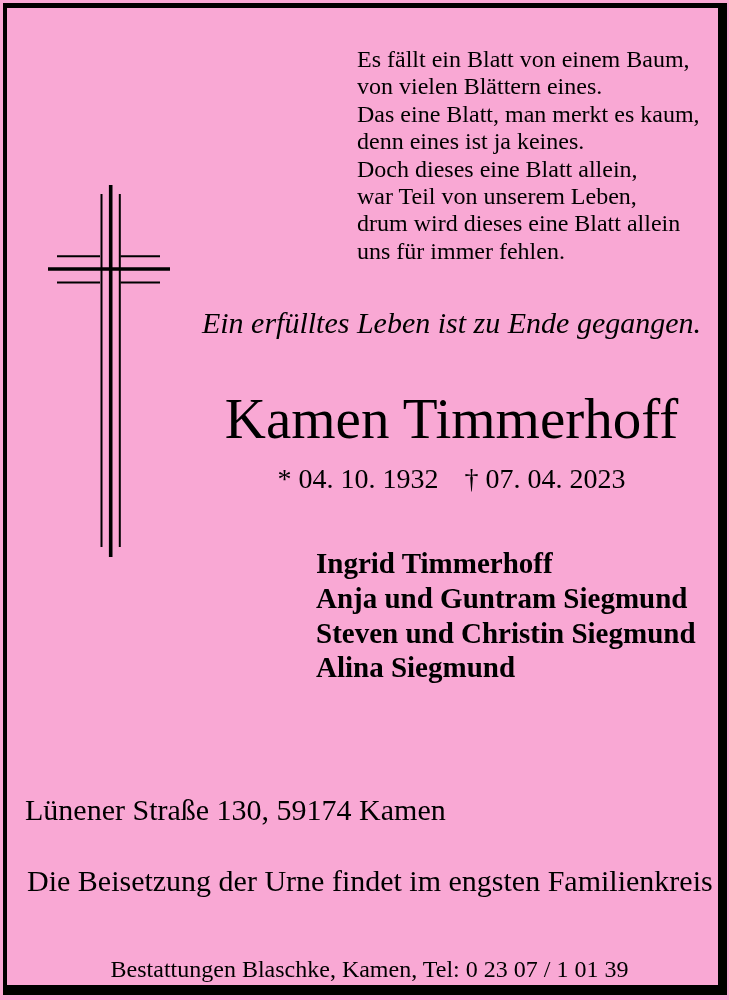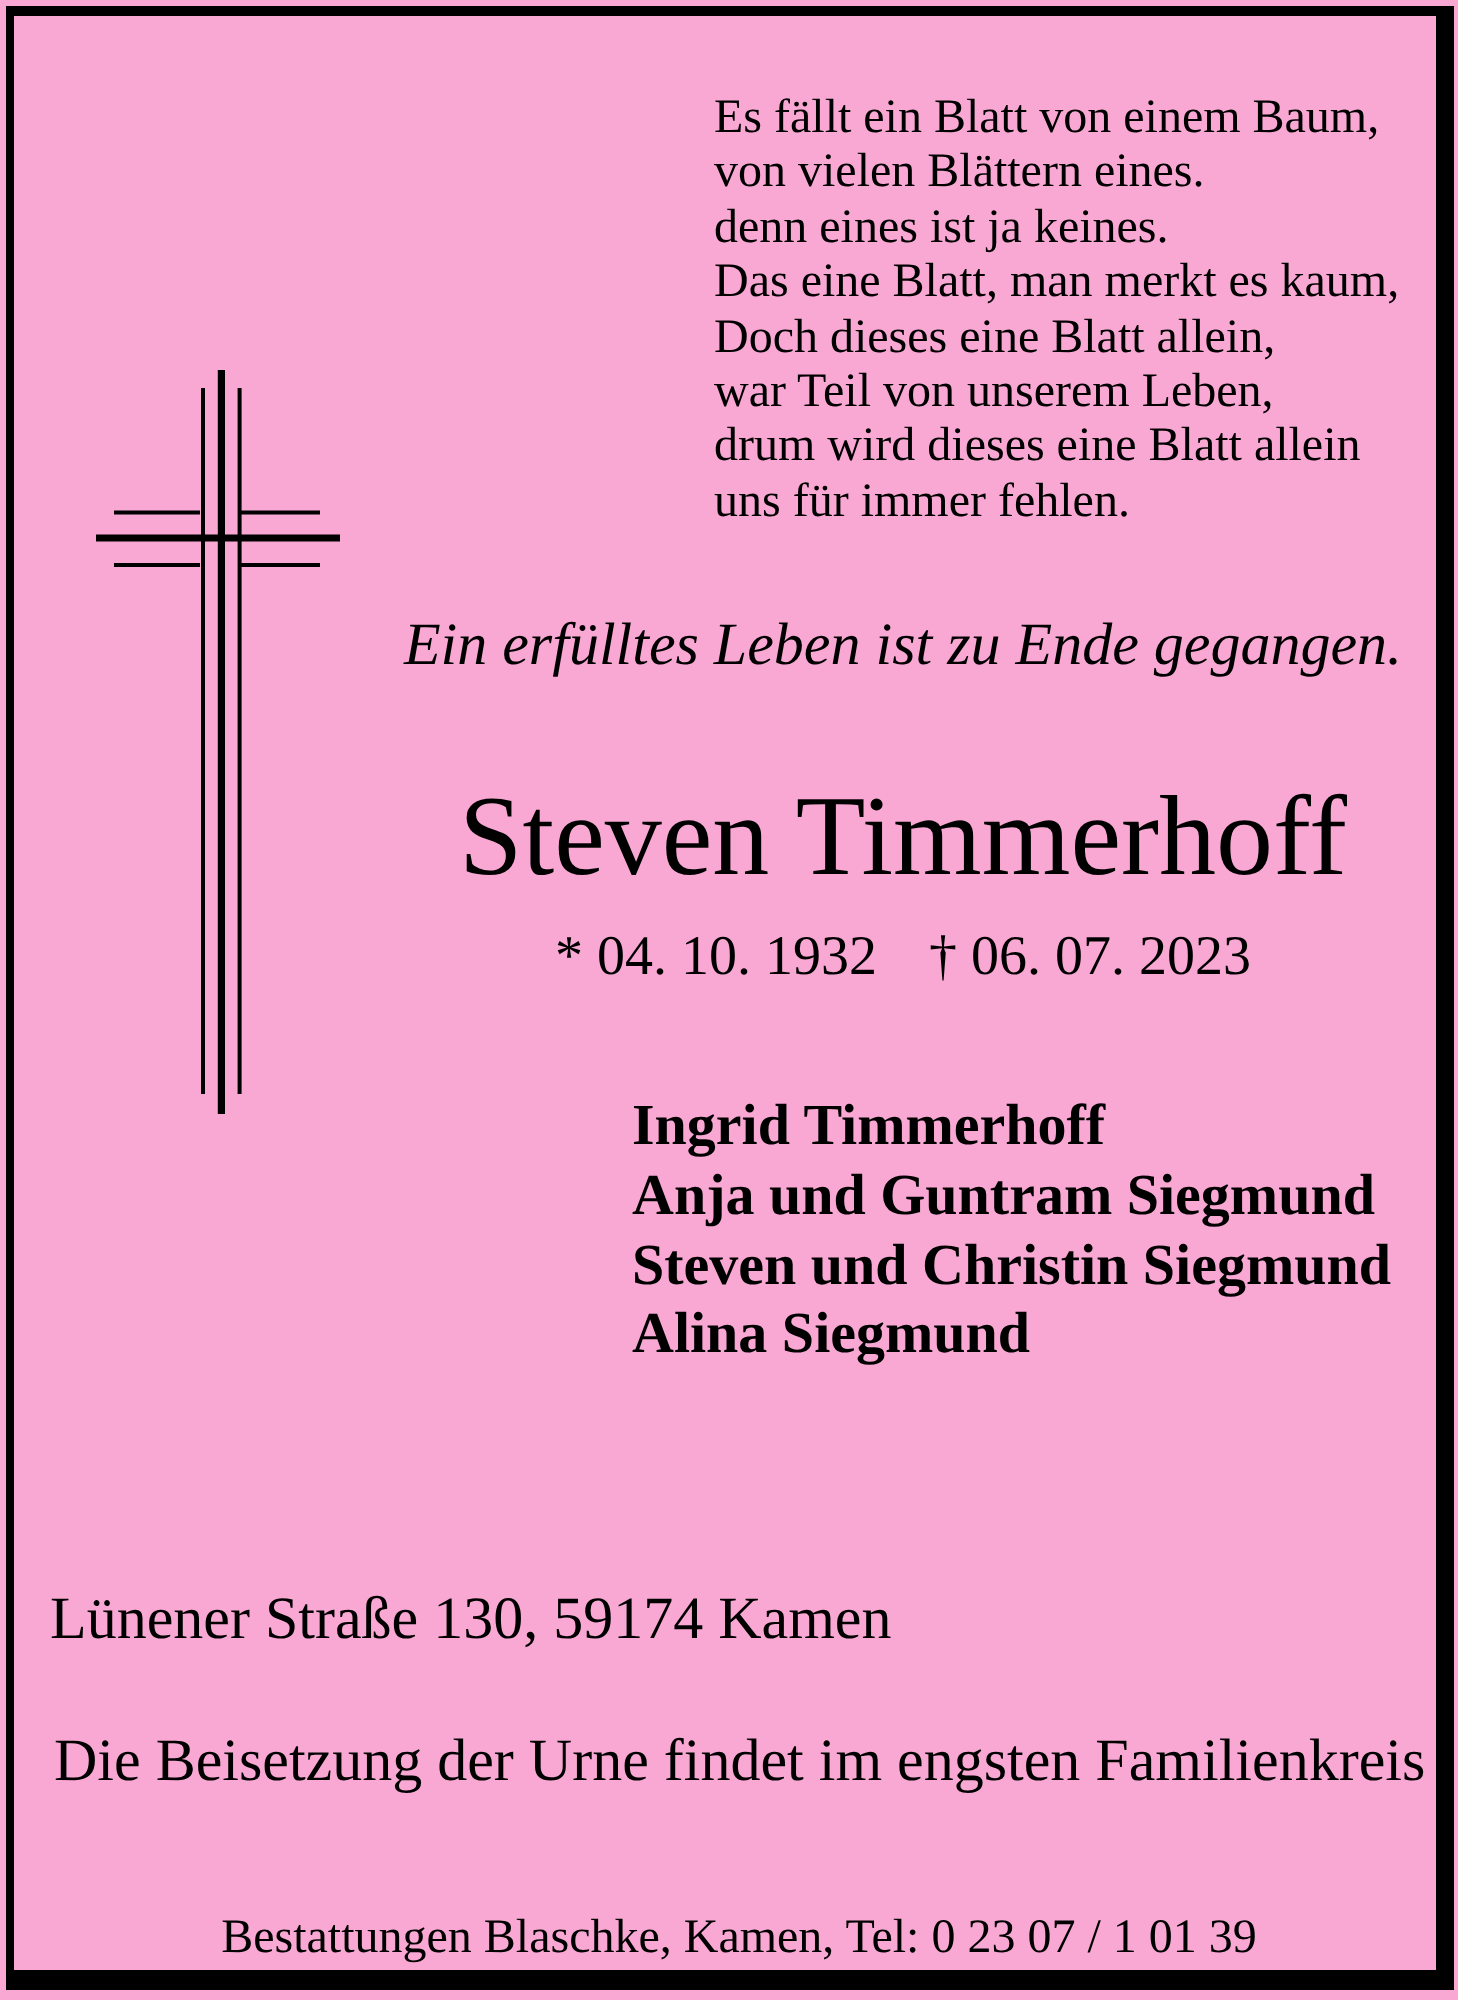--- a/index.html
+++ b/index.html
@@ -110,34 +110,34 @@
     <line x1="11" y1="73.3" x2="54" y2="73.3" stroke="#000" stroke-width="2"></line>
     <line x1="74.5" y1="73.3" x2="114" y2="73.3" stroke="#000" stroke-width="2"></line>
 
     <line x1="11" y1="99.5" x2="54" y2="99.5" stroke="#000" stroke-width="2"></line>
     <line x1="74.5" y1="99.5" x2="114" y2="99.5" stroke="#000" stroke-width="2"></line>
   </svg>
 
   <div class="poem">
       <div>Es fällt ein Blatt von einem Baum,</div>
       <div>von vielen Blättern eines.</div>
+      <div>Das eine Blatt, man merkt es kaum,</div>
       <div>denn eines ist ja keines.</div>
-      <div>Das eine Blatt, man merkt es kaum,</div>
       <div>Doch dieses eine Blatt allein,</div>
       <div>war Teil von unserem Leben,</div>
       <div>drum wird dieses eine Blatt allein</div>
       <div>uns für immer fehlen.</div>
     </div>
 
   <div class="intro">Ein erfülltes Leben ist zu Ende gegangen.</div>
 
-  <div class="name">Steven Timmerhoff</div>
+  <div class="name">Kamen Timmerhoff</div>
 
   <div class="dates">
-    <span>* 04. 10. 1932</span><span class="death">† 06. 07. 2023</span>
+    <span>* 04. 10. 1932</span><span class="death">† 07. 04. 2023</span>
   </div>
 
   <div class="mourners">
       <div>Ingrid Timmerhoff</div>
       <div>Anja und Guntram Siegmund</div>
       <div>Steven und Christin Siegmund</div>
       <div>Alina Siegmund</div>
     </div>
 
   <div class="address">Lünener Straße 130, 59174 Kamen</div>

